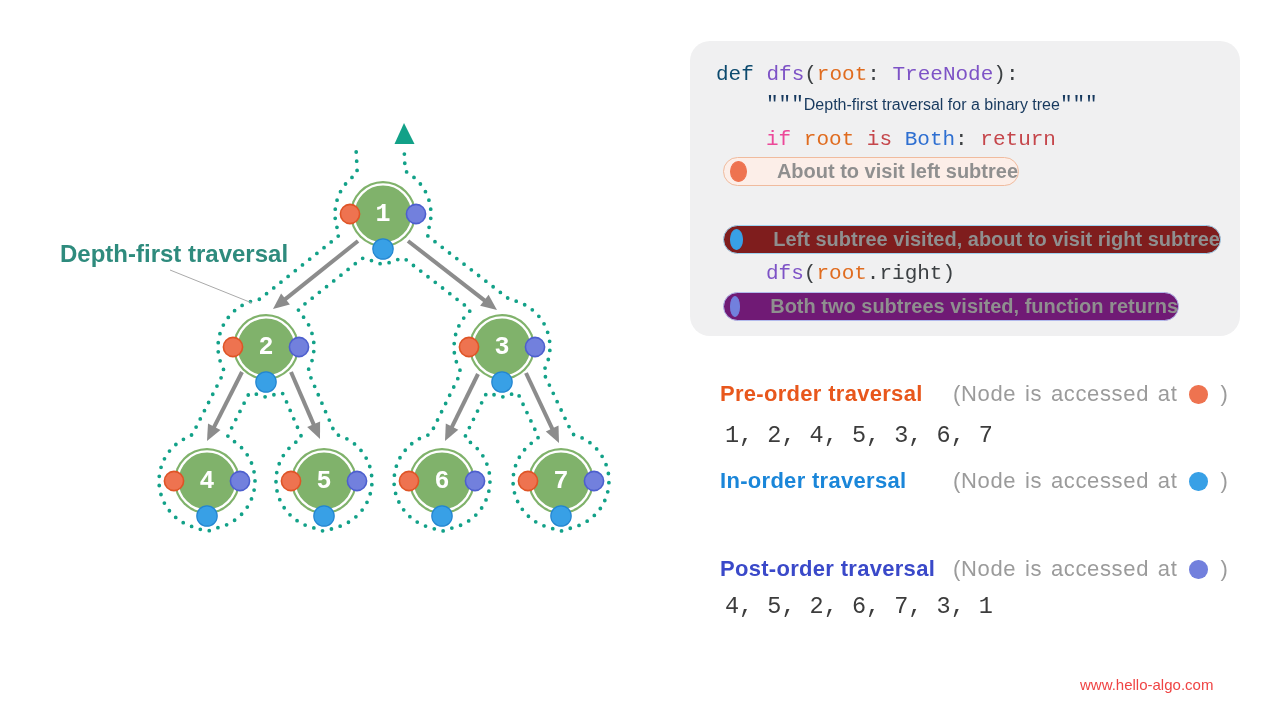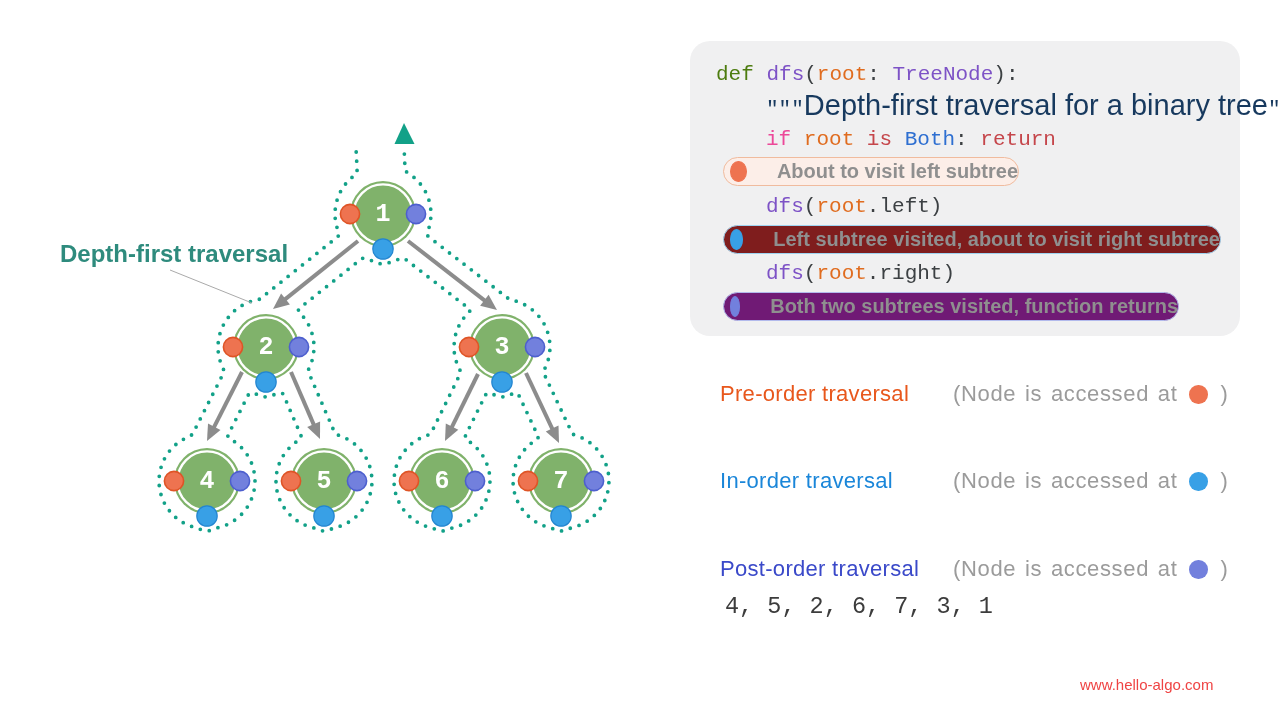--- a/index.html
+++ b/index.html
@@ -1,23 +1,23 @@
 <!DOCTYPE html>
 <html><head><meta charset="utf-8">
 <style>
 html,body{margin:0;padding:0;width:1280px;height:720px;background:#ffffff;overflow:hidden}
 #stage{position:relative;width:1280px;height:720px;font-family:"Liberation Sans",sans-serif}
 #label{position:absolute;left:60px;top:240px;font-size:24px;font-weight:bold;color:#2e8b7d}
 #codeblk{position:absolute;left:690px;top:41px;width:550px;height:295px;background:#f0f0f1;border-radius:20px}
 .cl{position:absolute;font-family:"Liberation Mono",monospace;white-space:pre;line-height:26px}
-.cl .sans{font-family:"Liberation Sans",sans-serif;font-size:29px}
+.cl .sans{font-family:"Liberation Sans",sans-serif;font-size:16px}
 .pill{position:absolute;left:723px;height:27px;border:1.5px solid;border-radius:15px;display:flex;align-items:center}
 .pdot{display:inline-block;width:19px;height:19px;border-radius:50%;margin-left:6px;border:1px solid}
 .ptext{font-weight:bold;color:#8f8f8f;font-size:20px;margin-left:30px;white-space:nowrap}
-.ttl{position:absolute;left:720px;font-size:22px;font-weight:normal;white-space:nowrap;letter-spacing:0.3px}
+.ttl{position:absolute;left:720px;font-size:22px;font-weight:bold;white-space:nowrap;letter-spacing:0.3px}
 .note{position:absolute;left:953px;font-size:22px;color:#9b9b9b;white-space:nowrap;word-spacing:2px;letter-spacing:0.65px}
 .ndot{display:inline-block;width:18.5px;height:18.5px;border-radius:50%;vertical-align:-2.5px;margin-left:3px;margin-right:4px}
 .nums{position:absolute;left:725px;font-family:"Liberation Mono",monospace;font-size:23.5px;color:#3c3c3c;white-space:nowrap}
 #footer{position:absolute;left:1080px;top:676px;font-family:Liberation Sans, sans-serif;font-size:15px;color:#ef4444}
 </style></head>
 <body>
 <div id="stage">
 <svg width="1280" height="720" viewBox="0 0 1280 720" style="position:absolute;left:0;top:0">
       <path d="M356.2 152.0 L356.4 154.6 L356.5 156.9 L356.6 159.1 L356.7 161.4 L356.8 163.6 L356.9 165.9 L357.0 168.6 L357.1 171.2 L356.6 173.4 L354.7 175.2 L352.6 176.9 L350.6 178.6 L348.7 180.5 L346.9 182.4 L345.2 184.4 L343.6 186.6 L342.1 188.9 L340.7 191.3 L339.7 193.2 L338.8 195.3 L338.0 197.5 L337.2 199.7 L336.5 202.1 L336.0 204.5 L335.5 207.0 L335.2 209.7 L335.1 212.4 L335.0 214.6 L335.1 217.5 L335.4 220.1 L335.8 222.7 L336.3 225.2 L337.0 227.5 L337.7 229.8 L338.5 232.0 L339.1 234.2 L338.0 236.5 L335.9 238.2 L333.8 239.9 L331.7 241.5 L329.7 243.2 L327.6 244.8 L325.5 246.5 L323.4 248.2 L321.3 249.8 L319.3 251.5 L317.2 253.2 L315.1 254.9 L313.0 256.5 L310.9 258.2 L308.9 259.8 L306.8 261.5 L304.6 263.2 L302.6 264.8 L300.5 266.5 L298.4 268.2 L296.3 269.9 L294.2 271.5 L292.2 273.2 L290.1 274.8 L288.0 276.5 L285.9 278.2 L283.8 279.8 L281.8 281.5 L279.7 283.2 L277.6 284.9 L275.5 286.5 L273.4 288.2 L271.4 289.8 L269.3 291.5 L267.1 293.2 L265.1 294.8 L263.0 296.5 L261.1 298.3 L259.1 299.4 L256.6 299.9 L254.2 300.5 L251.9 301.1 L249.6 301.9 L247.5 302.7 L245.4 303.6 L243.4 304.7 L241.0 306.0 L238.7 307.5 L236.6 309.1 L234.5 310.8 L232.6 312.6 L230.7 314.5 L229.0 316.5 L227.3 318.6 L225.8 320.8 L224.4 323.1 L223.1 325.6 L222.1 327.6 L221.2 329.7 L220.4 332.0 L219.8 334.2 L219.2 336.6 L218.7 339.2 L218.3 341.8 L218.1 344.4 L218.0 346.6 L218.1 348.9 L218.2 351.5 L218.6 354.2 L219.0 356.7 L219.6 359.1 L220.3 361.5 L221.0 363.7 L221.9 365.9 L222.8 367.9 L223.9 370.3 L223.7 372.7 L222.4 375.2 L221.4 377.2 L220.2 379.7 L219.2 381.7 L217.9 384.1 L216.9 386.2 L215.6 388.6 L214.6 390.6 L213.4 393.1 L212.3 395.1 L211.1 397.6 L210.1 399.6 L208.8 402.1 L207.8 404.1 L206.5 406.6 L205.5 408.5 L204.3 411.0 L203.3 413.0 L202.0 415.5 L200.7 418.0 L199.7 420.0 L198.5 422.4 L197.4 424.5 L196.2 426.9 L195.2 429.0 L193.9 431.4 L192.9 433.4 L191.2 435.4 L189.2 436.4 L187.1 437.3 L185.1 438.3 L182.7 439.7 L180.3 441.1 L178.2 442.6 L176.1 444.3 L174.1 446.1 L172.2 448.0 L170.4 449.9 L168.8 452.0 L167.2 454.2 L165.7 456.5 L164.4 458.9 L163.4 460.9 L162.5 463.0 L161.7 465.2 L161.0 467.5 L160.3 469.9 L159.8 472.3 L159.4 474.9 L159.2 477.1 L159.1 479.4 L159.0 481.6 L159.1 483.9 L159.3 486.1 L159.7 488.8 L160.1 491.3 L160.8 493.8 L161.4 496.1 L162.2 498.3 L163.1 500.4 L164.1 502.5 L165.4 504.9 L166.8 507.2 L168.3 509.4 L170.0 511.5 L171.7 513.5 L173.6 515.4 L175.5 517.2 L177.6 518.9 L179.8 520.5 L182.0 522.0 L183.9 523.1 L185.9 524.1 L187.9 525.0 L190.1 525.9 L192.3 526.7 L194.6 527.4 L197.0 528.0 L199.2 528.8 L201.2 529.8 L203.5 530.5 L206.0 530.9 L208.7 530.8 L211.1 530.4 L213.3 529.5 L215.4 528.6 L217.6 527.8 L219.9 527.2 L222.2 526.5 L224.5 525.7 L226.6 524.8 L228.6 523.9 L230.6 522.8 L232.9 521.4 L235.1 519.9 L237.2 518.3 L239.3 516.5 L241.2 514.7 L243.0 512.7 L244.7 510.7 L246.3 508.5 L247.8 506.3 L249.2 503.9 L250.2 501.9 L251.1 499.8 L252.0 497.7 L252.7 495.5 L253.4 493.2 L254.0 490.8 L254.4 488.2 L254.8 485.4 L254.9 483.1 L255.0 480.9 L254.9 478.6 L254.7 476.4 L254.4 473.6 L253.9 471.1 L253.3 468.6 L252.7 466.3 L251.9 464.1 L251.1 462.0 L250.1 459.9 L249.1 457.9 L247.7 455.6 L246.2 453.3 L244.6 451.2 L242.9 449.1 L241.1 447.2 L239.1 445.4 L237.1 443.6 L235.0 442.0 L232.7 440.5 L230.4 439.1 L228.1 437.7 L227.8 435.3 L229.1 432.8 L230.1 430.8 L231.4 428.4 L232.4 426.3 L233.6 423.9 L234.6 421.9 L235.9 419.4 L236.9 417.4 L238.2 414.9 L239.2 412.9 L240.5 410.4 L241.5 408.4 L242.7 405.9 L243.7 404.0 L245.0 401.5 L246.0 399.5 L247.3 397.0 L248.5 394.5 L250.3 392.9 L252.5 393.0 L254.9 393.7 L257.1 394.4 L259.2 395.3 L261.3 396.2 L263.8 396.8 L266.6 396.9 L269.3 396.6 L271.6 395.8 L273.6 394.9 L275.8 394.0 L278.2 393.4 L280.5 392.8 L282.7 393.6 L283.7 395.5 L284.6 397.6 L285.6 399.7 L286.5 401.8 L287.4 403.9 L288.3 406.0 L289.2 408.1 L290.1 410.2 L291.0 412.3 L291.9 414.3 L292.8 416.4 L293.7 418.6 L294.6 420.7 L295.5 422.7 L296.4 424.8 L297.3 426.9 L298.2 429.0 L299.2 431.1 L300.0 433.2 L300.9 435.3 L301.4 437.4 L300.1 439.4 L297.8 440.8 L295.6 442.3 L293.5 444.0 L291.5 445.7 L289.6 447.6 L287.8 449.5 L286.1 451.6 L284.5 453.7 L283.0 456.0 L281.7 458.4 L280.6 460.4 L279.7 462.5 L278.9 464.6 L278.1 466.9 L277.5 469.2 L276.9 471.6 L276.5 474.3 L276.2 477.1 L276.1 479.4 L276.0 481.6 L276.1 483.9 L276.3 486.1 L276.7 488.8 L277.1 491.3 L277.8 493.8 L278.4 496.1 L279.2 498.3 L280.1 500.4 L281.1 502.5 L282.4 504.9 L283.8 507.2 L285.3 509.4 L287.0 511.5 L288.7 513.5 L290.6 515.4 L292.5 517.2 L294.6 518.9 L296.8 520.5 L299.0 522.0 L300.9 523.1 L302.9 524.1 L304.9 525.0 L307.1 525.9 L309.3 526.7 L311.6 527.4 L314.0 528.0 L316.2 528.8 L318.2 529.8 L320.5 530.5 L323.0 530.9 L325.7 530.8 L328.1 530.4 L330.3 529.5 L332.4 528.6 L334.6 527.8 L336.9 527.2 L339.2 526.5 L341.5 525.7 L343.6 524.8 L345.6 523.9 L347.6 522.8 L349.9 521.4 L352.1 519.9 L354.2 518.3 L356.3 516.5 L358.2 514.7 L360.0 512.7 L361.7 510.7 L363.3 508.5 L364.8 506.3 L366.2 503.9 L367.2 501.9 L368.1 499.8 L369.0 497.7 L369.7 495.5 L370.4 493.2 L371.0 490.8 L371.4 488.2 L371.8 485.4 L371.9 483.1 L372.0 480.9 L371.9 478.6 L371.7 476.4 L371.4 473.6 L370.9 471.1 L370.3 468.6 L369.7 466.3 L368.9 464.1 L368.1 462.0 L367.1 459.9 L366.1 457.9 L364.7 455.6 L363.2 453.3 L361.6 451.2 L359.9 449.1 L358.1 447.2 L356.1 445.4 L354.1 443.6 L352.0 442.0 L349.7 440.5 L347.4 439.1 L345.4 438.1 L343.4 437.1 L341.3 436.2 L339.0 435.4 L336.8 434.7 L334.8 432.9 L333.9 430.8 L333.0 428.8 L332.1 426.7 L331.2 424.6 L330.3 422.5 L329.4 420.3 L328.5 418.3 L327.6 416.2 L326.7 414.1 L325.7 412.0 L324.8 409.9 L323.9 407.8 L323.0 405.7 L322.1 403.6 L321.2 401.5 L320.3 399.4 L319.4 397.4 L318.5 395.3 L317.6 393.2 L316.7 391.0 L315.8 389.0 L314.9 386.9 L314.0 384.8 L313.1 382.7 L312.1 380.6 L311.2 378.5 L310.4 376.4 L309.4 374.3 L308.6 372.2 L308.5 369.6 L309.3 367.6 L310.3 365.5 L311.1 363.3 L311.9 361.1 L312.5 358.8 L313.1 356.3 L313.5 353.8 L313.8 351.1 L313.9 348.9 L314.0 346.6 L313.9 344.4 L313.7 341.5 L313.3 338.9 L312.8 336.5 L312.2 334.1 L311.5 331.8 L310.7 329.5 L309.8 327.4 L308.9 325.4 L307.8 323.4 L306.4 321.1 L304.9 318.9 L303.3 316.8 L301.5 314.7 L299.7 312.8 L298.1 310.9 L299.1 308.6 L301.2 306.9 L303.3 305.3 L305.3 303.6 L307.4 301.9 L309.5 300.3 L311.6 298.6 L313.7 297.0 L315.8 295.3 L317.9 293.6 L319.9 291.9 L322.0 290.3 L324.1 288.6 L326.2 286.9 L328.3 285.3 L330.4 283.6 L332.4 282.0 L334.5 280.3 L336.6 278.6 L338.7 276.9 L340.8 275.3 L342.8 273.6 L344.9 271.9 L347.0 270.3 L349.1 268.6 L351.2 267.0 L353.3 265.3 L355.4 263.6 L357.4 261.9 L359.5 260.3 L361.6 258.6 L363.7 258.1 L366.3 259.0 L368.5 259.7 L370.8 260.4 L373.2 261.0 L375.4 261.9 L377.4 262.9 L379.6 263.6 L382.2 263.9 L384.9 263.8 L387.3 263.3 L389.5 262.5 L391.6 261.5 L393.8 260.8 L396.1 260.2 L398.4 259.4 L400.7 258.6 L403.0 258.0 L405.2 259.0 L407.3 260.7 L409.4 262.3 L411.5 264.0 L413.6 265.6 L415.7 267.2 L417.8 268.9 L420.0 270.5 L422.1 272.2 L424.2 273.8 L426.3 275.4 L428.4 277.1 L430.5 278.7 L432.7 280.4 L434.8 282.0 L436.9 283.6 L439.0 285.3 L441.1 286.9 L443.2 288.5 L445.3 290.2 L447.4 291.8 L449.5 293.4 L451.6 295.1 L453.8 296.7 L455.9 298.4 L458.0 300.0 L460.1 301.6 L462.2 303.3 L464.3 304.9 L466.5 306.6 L468.6 308.2 L470.3 309.8 L469.5 311.7 L467.6 313.6 L465.8 315.5 L464.1 317.6 L462.5 319.8 L461.0 322.0 L459.9 323.9 L458.9 325.9 L458.0 327.9 L457.1 330.1 L456.3 332.3 L455.6 334.6 L455.1 337.1 L454.6 339.6 L454.3 342.2 L454.1 345.1 L454.0 347.4 L454.1 349.6 L454.3 352.5 L454.7 355.1 L455.2 357.5 L455.8 359.9 L456.5 362.2 L457.3 364.5 L458.2 366.6 L459.1 368.6 L460.2 370.6 L460.4 373.2 L459.5 375.3 L458.5 377.3 L457.5 379.3 L456.6 381.3 L455.6 383.3 L454.6 385.3 L453.6 387.3 L452.6 389.4 L451.6 391.4 L450.6 393.4 L449.6 395.4 L448.6 397.4 L447.7 399.4 L446.7 401.4 L445.7 403.4 L444.7 405.4 L443.7 407.4 L442.7 409.5 L441.7 411.5 L440.7 413.4 L439.7 415.5 L438.7 417.5 L437.8 419.5 L436.7 421.5 L435.8 423.5 L434.8 425.5 L433.8 427.6 L432.8 429.6 L431.8 431.5 L430.7 433.5 L428.5 434.9 L426.2 435.7 L424.0 436.5 L421.9 437.4 L419.9 438.4 L417.5 439.7 L415.2 441.2 L413.4 442.5 L411.3 444.1 L409.4 445.8 L407.5 447.7 L405.7 449.7 L404.0 451.7 L402.4 453.9 L400.9 456.2 L399.8 458.1 L398.6 460.6 L397.7 462.7 L396.8 464.8 L396.1 467.1 L395.4 469.4 L394.9 471.9 L394.5 474.4 L394.2 477.1 L394.1 479.4 L394.0 481.6 L394.1 483.9 L394.4 486.7 L394.7 489.3 L395.2 491.8 L395.8 494.1 L396.6 496.4 L397.4 498.7 L398.3 500.7 L399.2 502.7 L400.3 504.7 L401.7 507.0 L403.2 509.2 L404.8 511.4 L406.6 513.4 L408.4 515.3 L410.4 517.1 L412.5 518.8 L414.6 520.4 L416.9 521.9 L418.8 523.0 L420.7 524.0 L422.8 525.0 L424.9 525.8 L427.1 526.6 L429.5 527.3 L431.8 527.9 L434.0 528.7 L436.0 529.7 L438.3 530.5 L440.8 530.9 L443.4 530.9 L445.9 530.4 L448.1 529.6 L450.2 528.7 L452.4 527.9 L454.7 527.3 L457.1 526.6 L459.3 525.8 L461.4 524.9 L463.4 523.9 L465.4 522.9 L467.8 521.5 L470.0 520.0 L472.1 518.4 L474.1 516.6 L476.1 514.8 L477.9 512.9 L479.6 510.8 L481.2 508.7 L482.7 506.4 L484.1 504.1 L485.1 502.1 L486.0 500.0 L486.9 497.9 L487.7 495.7 L488.4 493.3 L488.9 491.0 L489.4 488.4 L489.7 485.8 L489.9 483.1 L490.0 480.9 L489.9 478.6 L489.7 476.0 L489.4 473.4 L488.9 470.8 L488.3 468.5 L487.6 466.1 L486.8 463.9 L486.0 461.8 L485.0 459.8 L484.0 457.8 L482.6 455.4 L481.1 453.2 L479.5 451.1 L477.7 449.0 L475.9 447.1 L474.0 445.3 L471.9 443.5 L469.8 441.9 L467.6 440.4 L465.7 439.2 L465.0 436.9 L465.9 434.9 L466.8 432.9 L467.9 430.8 L468.8 428.8 L469.8 426.8 L470.8 424.8 L471.8 422.8 L472.8 420.8 L473.8 418.7 L474.8 416.8 L475.7 414.8 L476.8 412.7 L477.7 410.7 L478.7 408.8 L479.7 406.7 L480.7 404.7 L481.7 402.7 L482.7 400.7 L483.7 398.7 L484.7 396.7 L485.7 394.7 L487.2 393.1 L489.8 393.4 L492.2 394.0 L494.4 394.9 L496.4 395.8 L498.7 396.6 L501.4 396.9 L504.2 396.8 L506.7 396.2 L508.8 395.3 L510.9 394.4 L513.1 393.7 L515.5 393.1 L517.7 393.4 L519.0 395.7 L520.0 397.7 L521.0 399.8 L521.9 401.9 L522.9 403.9 L523.8 405.9 L524.8 408.0 L525.8 410.0 L526.7 412.0 L527.7 414.1 L528.6 416.1 L529.6 418.1 L530.6 420.2 L531.5 422.3 L532.5 424.3 L533.4 426.3 L534.4 428.4 L535.4 430.4 L536.3 432.4 L537.3 434.4 L538.2 436.5 L537.9 438.7 L535.7 440.2 L533.4 441.7 L531.3 443.3 L529.3 445.0 L527.3 446.8 L525.5 448.7 L523.8 450.7 L522.1 452.9 L520.6 455.1 L519.2 457.5 L517.9 459.9 L516.9 462.0 L516.1 464.1 L515.3 466.3 L514.7 468.6 L514.1 471.1 L513.6 473.6 L513.3 476.4 L513.1 478.6 L513.0 480.9 L513.1 483.1 L513.2 485.4 L513.6 488.2 L514.0 490.8 L514.6 493.2 L515.3 495.5 L516.0 497.7 L516.9 499.8 L517.8 501.9 L518.8 503.9 L520.2 506.3 L521.7 508.5 L523.3 510.7 L525.0 512.7 L526.8 514.7 L528.7 516.5 L530.8 518.3 L532.9 519.9 L535.1 521.4 L537.4 522.8 L539.4 523.9 L541.4 524.8 L543.5 525.7 L545.8 526.5 L548.1 527.2 L550.4 527.8 L552.6 528.6 L554.7 529.5 L556.9 530.4 L559.3 530.8 L562.0 530.9 L564.5 530.5 L566.8 529.8 L568.8 528.8 L571.0 528.0 L573.4 527.4 L575.7 526.7 L577.9 525.9 L580.1 525.0 L582.1 524.1 L584.1 523.1 L586.0 522.0 L588.2 520.5 L590.4 518.9 L592.5 517.2 L594.4 515.4 L596.3 513.5 L598.0 511.5 L599.7 509.4 L601.2 507.2 L602.6 504.9 L603.7 502.9 L604.6 500.9 L605.6 498.8 L606.4 496.6 L607.1 494.3 L607.7 491.9 L608.2 489.5 L608.6 486.9 L608.8 484.6 L608.9 482.4 L609.0 480.1 L608.9 477.9 L608.7 475.6 L608.3 472.9 L607.8 470.5 L607.2 468.0 L606.5 465.8 L605.7 463.6 L604.8 461.4 L603.8 459.4 L602.5 457.0 L601.1 454.7 L599.6 452.5 L597.9 450.4 L596.1 448.3 L594.3 446.4 L592.4 444.7 L590.3 443.0 L588.1 441.4 L585.8 439.9 L583.9 438.8 L581.9 437.8 L579.9 436.9 L577.7 436.0 L575.5 435.3 L573.4 434.4 L571.6 432.3 L570.7 430.3 L569.8 428.3 L568.8 426.2 L567.8 424.2 L566.9 422.2 L565.9 420.1 L564.9 418.0 L564.0 416.0 L563.0 414.0 L562.0 411.9 L561.1 409.9 L560.1 407.9 L559.2 405.8 L558.2 403.8 L557.2 401.8 L556.3 399.8 L555.3 397.7 L554.4 395.6 L553.4 393.6 L552.4 391.6 L551.5 389.5 L550.5 387.5 L549.6 385.5 L548.6 383.4 L547.6 381.3 L546.7 379.3 L545.7 377.3 L544.7 375.2 L543.9 373.1 L543.9 370.5 L544.9 368.4 L545.9 366.4 L546.8 364.3 L547.6 362.0 L548.2 359.8 L548.8 357.4 L549.3 354.8 L549.7 352.2 L549.9 349.6 L550.0 347.4 L549.9 345.1 L549.8 342.5 L549.4 339.8 L549.0 337.3 L548.4 334.9 L547.7 332.5 L547.0 330.3 L546.1 328.1 L545.2 326.1 L544.2 324.1 L543.1 322.2 L541.6 319.9 L540.0 317.7 L538.3 315.6 L536.6 313.7 L534.7 311.9 L532.6 310.1 L530.5 308.4 L528.3 306.9 L526.0 305.5 L524.1 304.4 L522.1 303.4 L520.0 302.5 L517.8 301.7 L515.5 301.0 L513.1 300.3 L510.7 299.8 L508.7 298.8 L506.6 297.2 L504.5 295.5 L502.4 293.9 L500.2 292.3 L498.1 290.6 L496.0 289.0 L493.9 287.4 L491.8 285.7 L489.7 284.1 L487.6 282.4 L485.4 280.8 L483.3 279.2 L481.2 277.5 L479.1 275.9 L477.0 274.2 L474.9 272.6 L472.8 271.0 L470.7 269.3 L468.6 267.7 L466.4 266.1 L464.3 264.4 L462.2 262.8 L460.1 261.1 L458.0 259.5 L455.9 257.9 L453.8 256.2 L451.6 254.6 L449.5 253.0 L447.4 251.3 L445.3 249.7 L443.2 248.1 L441.1 246.4 L439.0 244.8 L436.9 243.1 L434.8 241.5 L432.7 239.9 L430.5 238.2 L428.4 236.6 L426.9 234.7 L427.4 232.1 L428.2 230.0 L429.0 227.7 L429.6 225.4 L430.1 222.9 L430.6 220.3 L430.8 217.6 L430.9 215.4 L431.0 213.1 L430.9 210.9 L430.6 208.1 L430.2 205.5 L429.7 203.0 L429.1 200.7 L428.4 198.4 L427.6 196.2 L426.7 194.1 L425.7 192.1 L424.6 190.1 L423.2 187.8 L421.7 185.6 L420.0 183.5 L418.3 181.5 L416.4 179.6 L414.5 177.8 L412.4 176.1 L410.2 174.5 L408.0 173.0 L405.8 171.3 L405.1 169.1 L404.9 166.5 L404.8 163.6 L404.7 161.4 L404.6 159.1 L404.5 156.9 L404.4 154.6 L404.3 152.5" fill="none" stroke="#12a188" stroke-width="3.8" stroke-dasharray="0 9.2" stroke-linecap="round"></path>
       <polygon points="404,123 394.5,144 414.5,144" fill="#12a188"></polygon>
@@ -72,37 +72,37 @@
       <text x="442" y="481" text-anchor="middle" dominant-baseline="central" font-family="Liberation Mono, monospace" font-size="25" font-weight="700" fill="#ffffff">6</text>
       <circle cx="561" cy="481" r="33" fill="#80b26b"></circle>
       <circle cx="561" cy="481" r="29.6" fill="none" stroke="#ffffff" stroke-width="2.4"></circle>
       <circle cx="528" cy="481" r="9.6" fill="#ee7350" stroke="#df5426" stroke-width="1.6"></circle>
       <circle cx="594" cy="481" r="9.6" fill="#7280dd" stroke="#4d5fce" stroke-width="1.6"></circle>
       <circle cx="561" cy="516" r="10.2" fill="#38a0e6" stroke="#2285d0" stroke-width="1.2"></circle>
       <text x="561" y="481" text-anchor="middle" dominant-baseline="central" font-family="Liberation Mono, monospace" font-size="25" font-weight="700" fill="#ffffff">7</text>
     </svg>
 <div id="label">Depth-first traversal</div>
 <div id="codeblk"></div>
-<div class="cl" style="top:62px;left:716px;font-size:21px"><span style="color:#4d7c0f">def</span> <span style="color:#7d52c6">dfs</span><span style="color:#3c4043">(</span><span style="color:#e06c1f">root</span><span style="color:#3c4043">:</span> <span style="color:#7d52c6">TreeNode</span><span style="color:#3c4043">):</span></div>
+<div class="cl" style="top:62px;left:716px;font-size:21px"><span style="color:#0c4a6e">def</span> <span style="color:#7d52c6">dfs</span><span style="color:#3c4043">(</span><span style="color:#e06c1f">root</span><span style="color:#3c4043">:</span> <span style="color:#7d52c6">TreeNode</span><span style="color:#3c4043">):</span></div>
     <div class="cl" style="top:92px;left:766px;font-size:21px"><span style="color:#17395e">"""<span class="sans">Depth-first traversal for a binary tree</span>"""</span></div>
     <div class="cl" style="top:127px;left:766px;font-size:21px"><span style="color:#ec4899">if</span> <span style="color:#e06c1f">root</span> <span style="color:#c5464b">is</span> <span style="color:#2e6fd1">Both</span><span style="color:#3c4043">:</span> <span style="color:#c5464b">return</span></div>
-    <div class="cl" style="top:194px;left:766px;font-size:21px"><span style="color:#7d52c6">dfs</span><span style="color:#3c4043">(</span><span style="color:#e06c1f">root</span><span style="color:#3c4043">.left)</span></div>
     <div class="cl" style="top:261px;left:766px;font-size:21px"><span style="color:#7d52c6">dfs</span><span style="color:#3c4043">(</span><span style="color:#e06c1f">root</span><span style="color:#3c4043">.right)</span></div>
 <div class="pill" style="top:157px;width:294px;background:#fceee8;border-color:#f0bb9e">
       <span class="pdot" style="background:#ee7350;border-color:#ee7350"></span>
       <span class="ptext">About to visit left subtree</span>
     </div>
     <div class="pill" style="top:225px;width:496px;background:#7f1d1d;border-color:#9ed3f0">
       <span class="pdot" style="background:#38a0e6;border-color:#38a0e6"></span>
       <span class="ptext">Left subtree visited, about to visit right subtree</span>
     </div>
     <div class="pill" style="top:292px;width:454px;background:#701a75;border-color:#b3baec">
       <span class="pdot" style="background:#7280dd;border-color:#7280dd"></span>
       <span class="ptext">Both two subtrees visited, function returns</span>
     </div>
 <div class="ttl" style="top:381px;color:#e8571c">Pre-order traversal</div>
     <div class="note" style="top:381px">(Node is accessed at <span class="ndot" style="background:#ee7350"></span> )</div>
+    <div class="nums" style="top:422px">1,&nbsp;2,&nbsp;4,&nbsp;5,&nbsp;3,&nbsp;6,&nbsp;7</div>
     <div class="ttl" style="top:468px;color:#1a86d9">In-order traversal</div>
     <div class="note" style="top:468px">(Node is accessed at <span class="ndot" style="background:#38a0e6"></span> )</div>
     <div class="ttl" style="top:556px;color:#3a49c9">Post-order traversal</div>
     <div class="note" style="top:556px">(Node is accessed at <span class="ndot" style="background:#7280dd"></span> )</div>
     <div class="nums" style="top:593px">4,&nbsp;5,&nbsp;2,&nbsp;6,&nbsp;7,&nbsp;3,&nbsp;1</div>
 <div id="footer">www.hello-algo.com</div>
 </div>
 </body></html>

